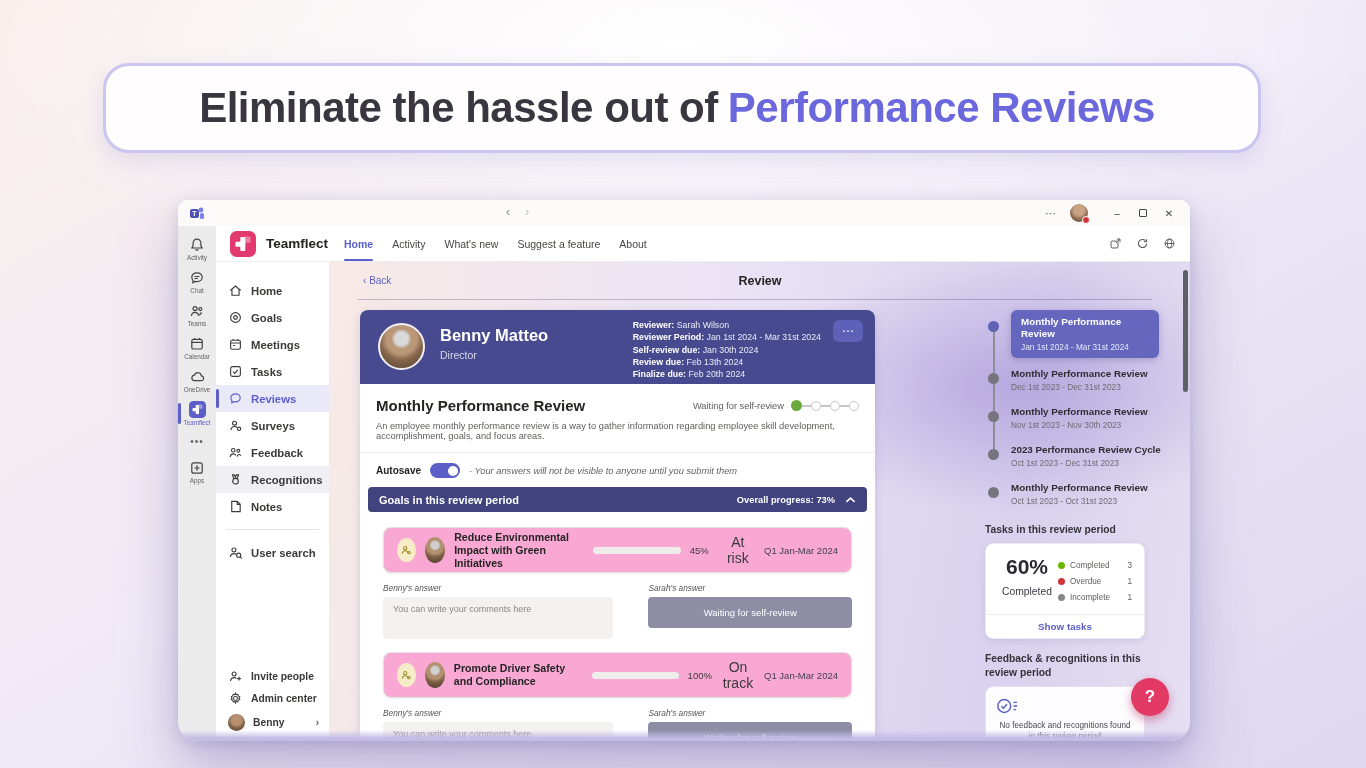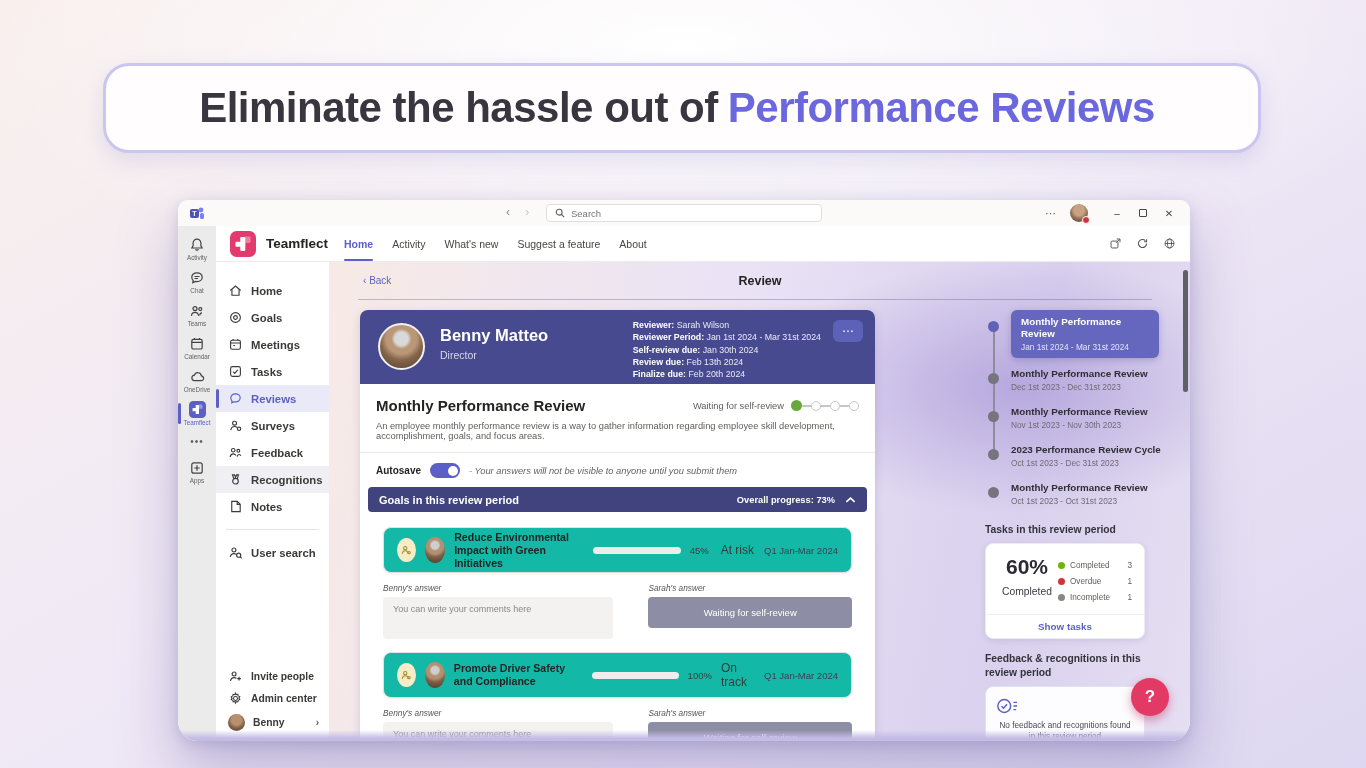--- a/index.html
+++ b/index.html
@@ -137,29 +137,29 @@
   .toggle { width:30px; height:15px; border-radius:8px; background:#5b5fc7; position:relative; cursor:pointer; }
   .toggle .knob { position:absolute; right:2.5px; top:2.5px; width:10px; height:10px; border-radius:50%; background:#fff; }
   .as-note { font-size:9.3px; font-style:italic; color:#666463; }
 
   .goals-bar { margin:0 8px; height:25px; background:#41437f; border-radius:4px; display:flex; align-items:center; padding:0 11px; }
   .goals-bar .gb-title { font-size:11px; font-weight:bold; color:#fff; flex:1; }
   .goals-bar .gb-progress { font-size:9.3px; font-weight:bold; color:#fff; margin-right:10px; }
 
   .goals-body { padding:15px 23px 0; }
   .goal-card { border:1px solid #e4e2df; border-radius:8px; box-shadow:0 1px 3px rgba(0,0,0,.07);
-    height:46px; display:flex; align-items:center; padding:0 13px; gap:9px; background:#14b8a6; }
+    height:46px; display:flex; align-items:center; padding:0 13px; gap:9px; background:#f9a8d4; }
   .goal-badge { width:24px; height:24px; border-radius:50%; background:#f6edc8; display:flex; align-items:center; justify-content:center; color:#a08c28; }
   .goal-avatar { width:26px; height:26px; border-radius:50%;
     background:radial-gradient(circle at 50% 32%, #cfcfcf 0 18%, #b29070 28% 42%, #7d5f46 58%, #4a3a2c 100%); }
   .goal-title { width:166px; font-size:10.6px; font-weight:bold; color:#252423; line-height:13px; }
   .pbar { width:112px; height:7px; background:#eeedeb; border-radius:4px; overflow:hidden; }
   .pbar .fill { height:100%; border-radius:4px; }
   .goal-pct { font-size:9.5px; color:#3b3a39; width:28px; }
-  .goal-status { font-size:12px; color:#3b3a39; width:44px; }
+  .goal-status { font-size:14px; color:#3b3a39; width:44px;text-align:center; }
   .goal-period { font-size:9.5px; color:#3f3d52; margin-left:auto; white-space:nowrap; }
 
   .answers { display:flex; margin-top:7px; margin-bottom:13px; }
   .ans-col { width:292px; }
   .ans-col.right { width:258px; margin-left:35px; }
   .ans-label { font-size:8.3px; font-style:italic; color:#555; margin:3px 0 4px; }
   .ans-box { height:42px; background:#f3f2f0; border-radius:4px; padding:7px 10px; font-size:9px; color:#8a8886; cursor:text; }
   .wait-box { height:31px; background:#8d8da5; border-radius:4px; display:flex; align-items:center; justify-content:center;
     font-size:9.5px; color:#fff; }
 
@@ -220,29 +220,20 @@
           <rect x="1" y="4" width="9" height="9" rx="2" fill="#4f52b2"></rect>
           <circle cx="12" cy="5" r="2.4" fill="#7b83eb"></circle>
           <rect x="11" y="8" width="4" height="6" rx="1.6" fill="#7b83eb"></rect>
           <text x="5.5" y="11" font-size="7" fill="#fff" text-anchor="middle" font-family="Liberation Sans, sans-serif" font-weight="bold">T</text>
         </svg>
     </span>
     <span class="nav-arrows">
       <span>‹</span>
       <span class="fwd">›</span>
     </span>
-    <div class="searchbox">
-      <span>
-        <svg width="10" height="10" viewBox="0 0 12 12" fill="none" stroke="#605e5c" stroke-width="1.3">
-            <circle cx="5" cy="5" r="3.5"></circle>
-            <path d="M7.8 7.8 11 11"></path>
-          </svg>
-      </span>
-      <input type="text" placeholder="Search" style="">
-    </div>
     <div class="tb-right">
       <span class="tb-ellipsis">⋯</span>
       <span class="tb-avatar">
           <span class="presence"></span>
         </span>
       <span class="wc">–</span>
       <span class="wc">
           <span class="sq"></span>
         </span>
       <span class="wc">✕</span>

